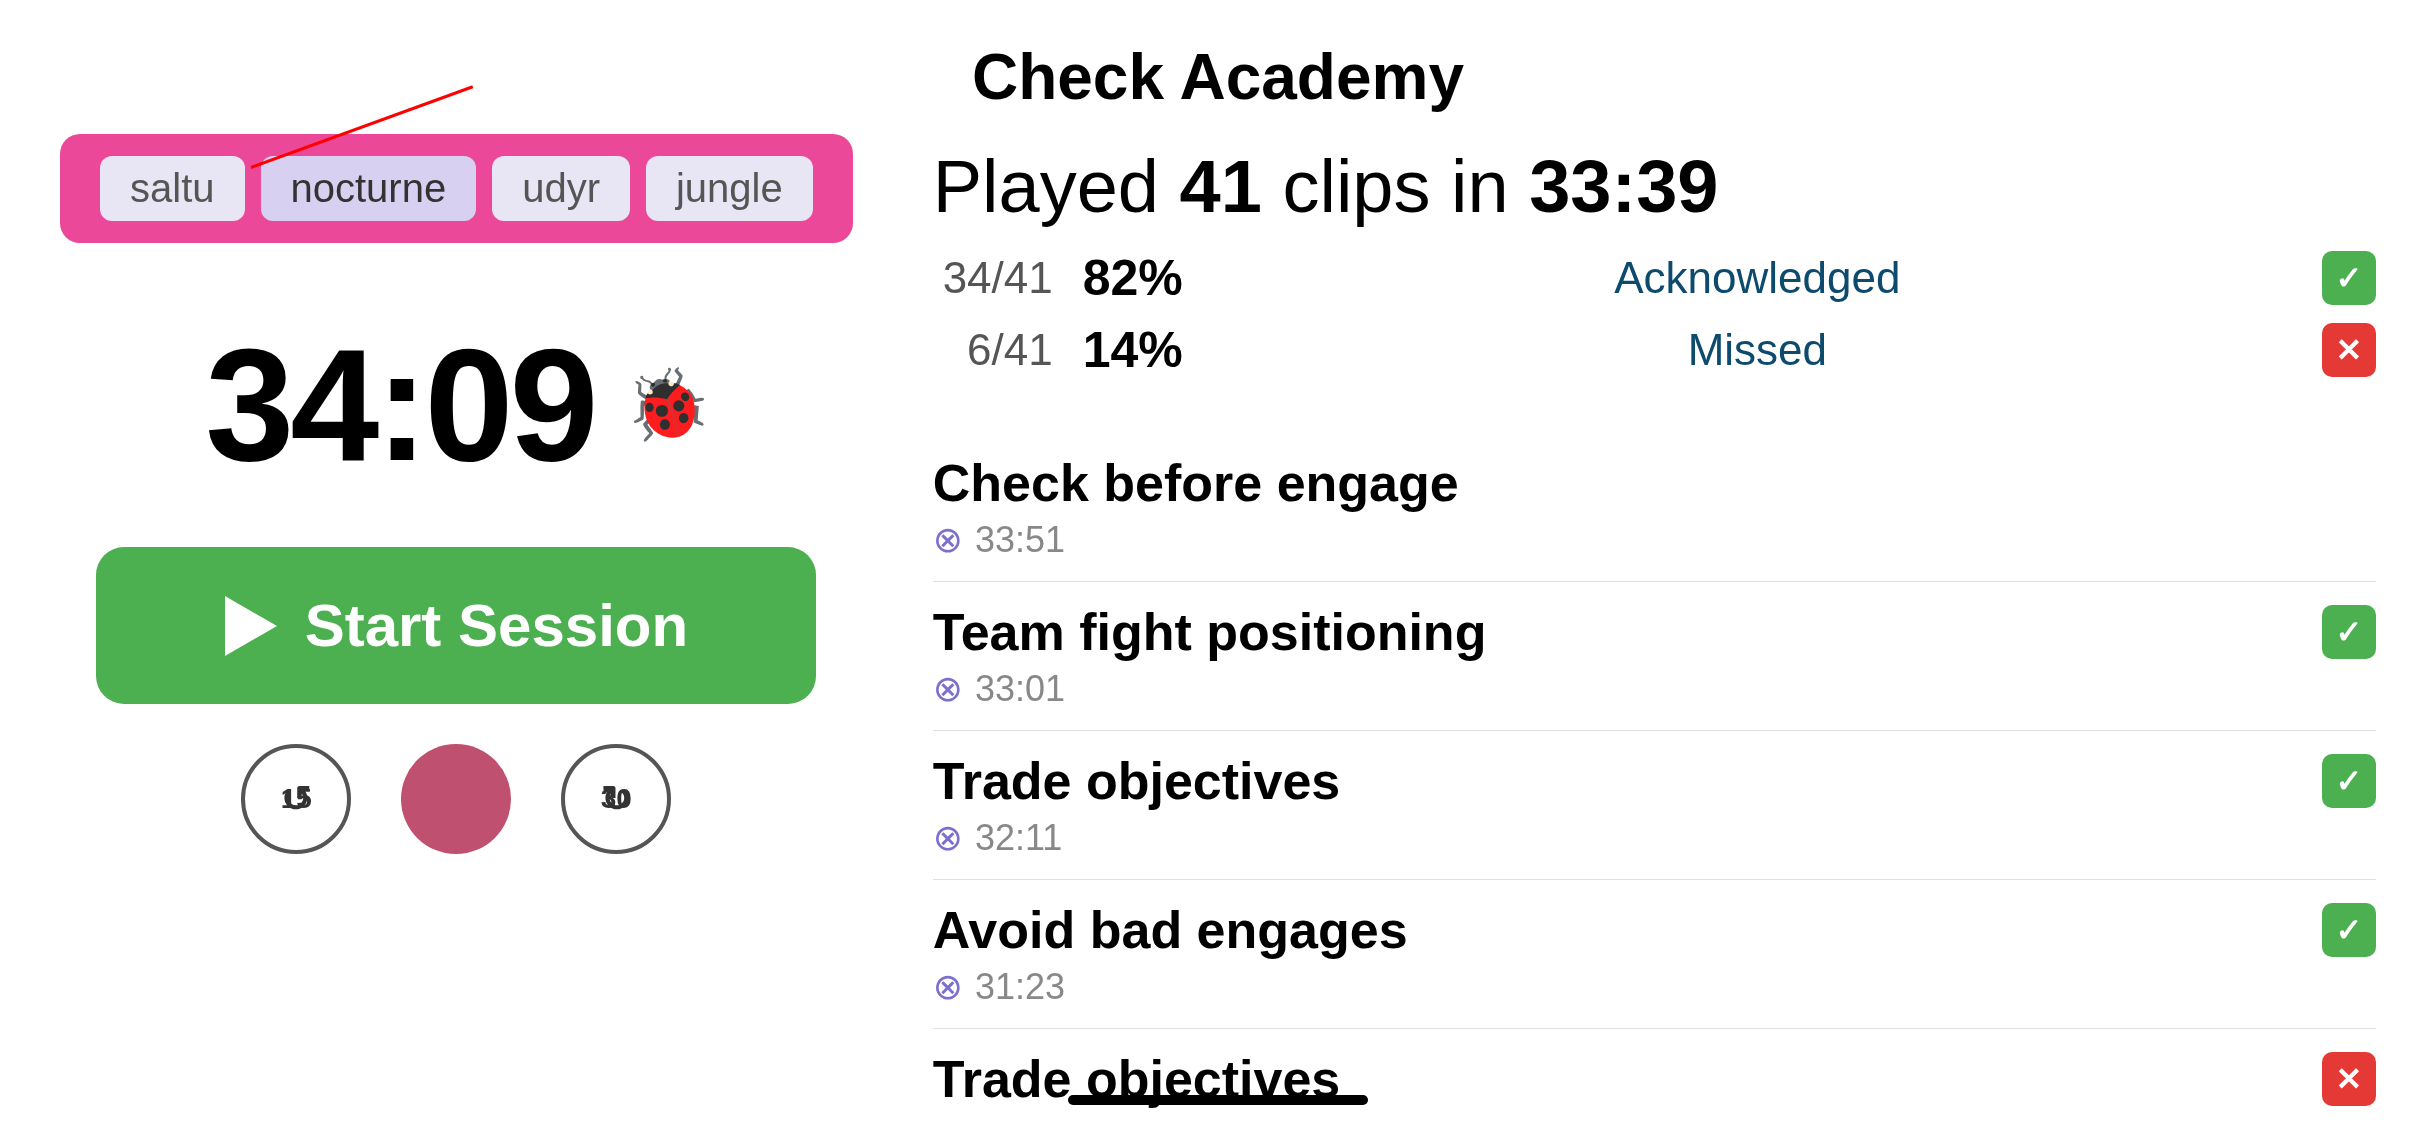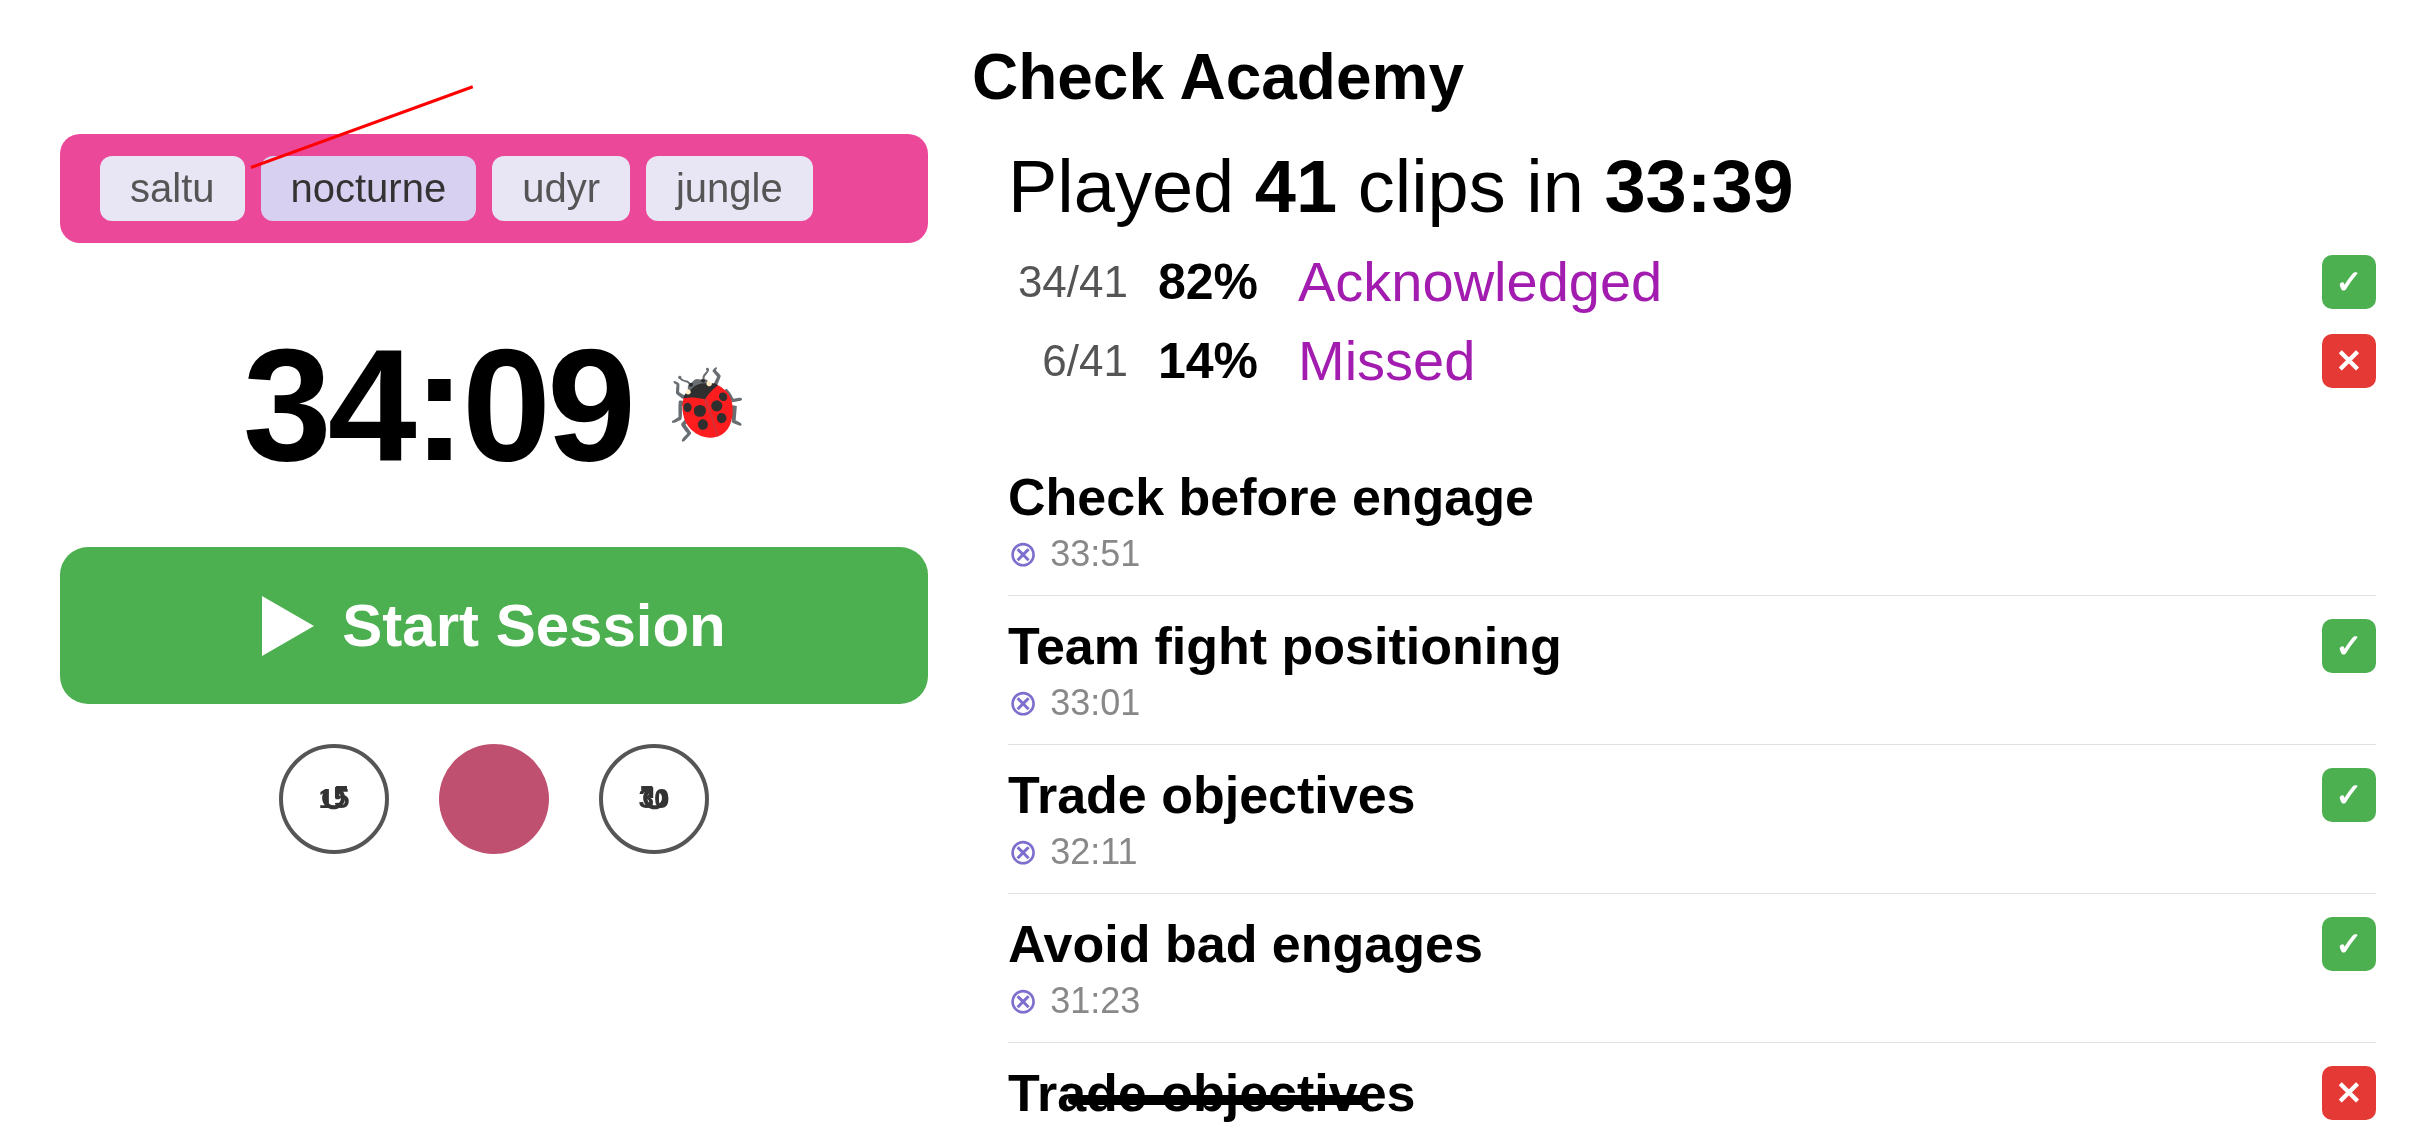--- a/index.html
+++ b/index.html
@@ -109,21 +109,21 @@
       color: #fff;
       font-size: 60px;
       font-weight: 600;
       border: none;
       border-radius: 28px;
       padding: 44px 120px;
       cursor: pointer;
       display: flex;
       align-items: center;
       gap: 28px;
-      width: 868px;
+      width: 720px;
       justify-content: center;
       margin: 40px 0 30px;
     }
     .play-triangle {
       width: 0;
       height: 0;
       border-top: 30px solid transparent;
       border-bottom: 30px solid transparent;
       border-left: 52px solid #fff;
     }
@@ -192,23 +192,24 @@
       min-width: 120px;
       color: #555;
       text-align: right;
     }
     .stats-percent {
       font-weight: 900;
       font-size: 50px;
       min-width: 110px;
     }
     .stats-label {
-      font-size: 56px;
-      color: #a21caf;
+      font-size: 44px;
+      color: #0c4a6e;
       flex: 1;
+      text-align: center;
     }
     .status-badge {
       width: 54px;
       height: 54px;
       border-radius: 10px;
       display: flex;
       align-items: center;
       justify-content: center;
       font-size: 32px;
       color: #fff;

